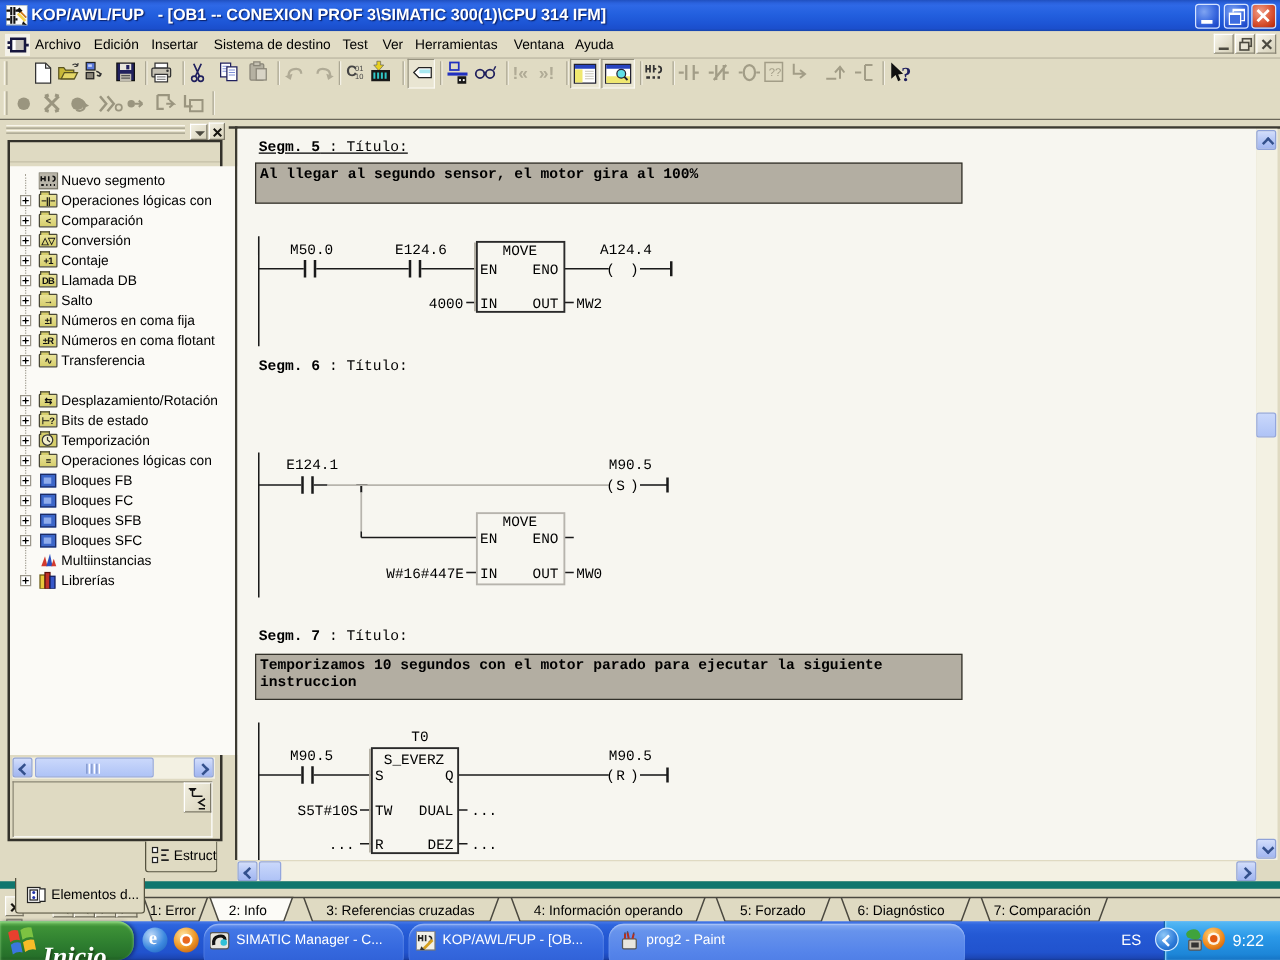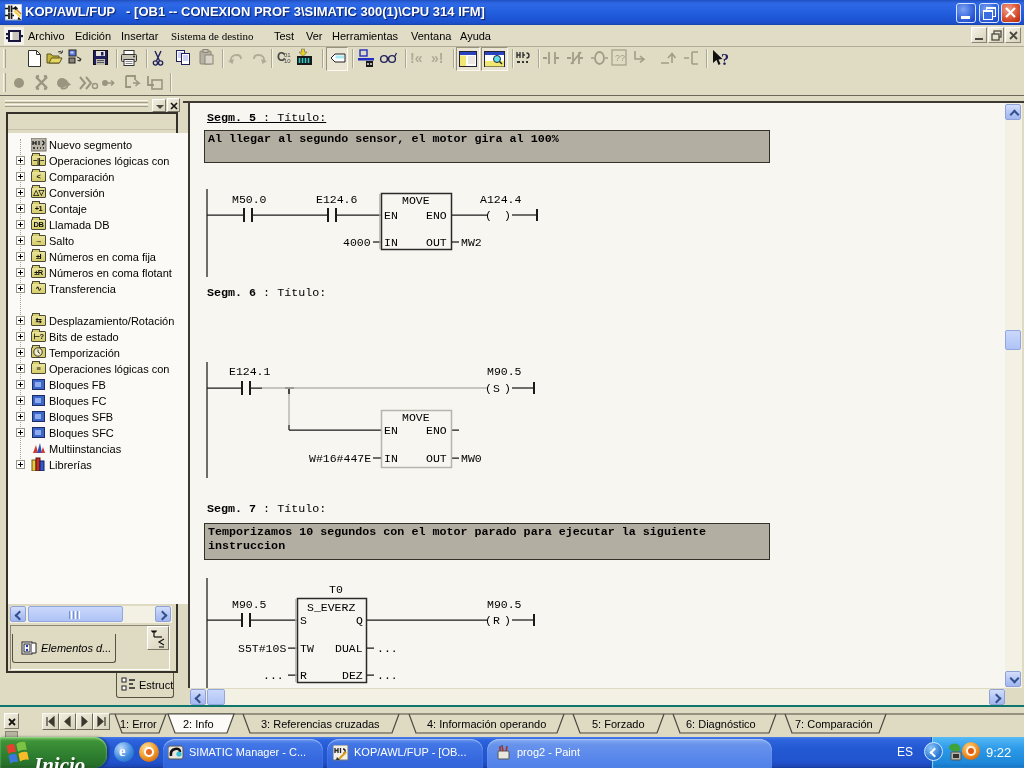--- a/index.html
+++ b/index.html
@@ -86,21 +86,21 @@
   <rect x="0" y="0" width="20" height="18" fill="#F4F2EA"></rect>
   <rect x="5" y="4" width="11" height="10" fill="#C8C4BC" stroke="#16163E" stroke-width="2"></rect>
   <rect x="6" y="5" width="2.5" height="8" fill="#fff"></rect>
   <rect x="2" y="6" width="3" height="2.2" fill="#16163E"></rect>
   <rect x="2" y="10" width="3" height="2.2" fill="#16163E"></rect>
   <rect x="16" y="8" width="3" height="2.2" fill="#16163E"></rect>
  </svg>
  <div class="menu-item" style="left:28px;">Archivo</div>
  <div class="menu-item" style="left:75px;">Edición</div>
  <div class="menu-item" style="left:121px;">Insertar</div>
- <div class="menu-item" style="left:171px;font-family:Liberation Serif, serif;">Sistema de destino</div>
+ <div class="menu-item" style="left:171px;">Sistema de destino</div>
  <div class="menu-item" style="left:274px;">Test</div>
  <div class="menu-item" style="left:306px;">Ver</div>
  <div class="menu-item" style="left:332px;">Herramientas</div>
  <div class="menu-item" style="left:411px;">Ventana</div>
  <div class="menu-item" style="left:460px;">Ayuda</div>
  <div class="wbtn" style="left:971px;">
       <span style="position:absolute;left:3px;top:10px;width:8px;height:2px;background:#4c4a40;"></span>
     </div>
  <div class="wbtn" style="left:988px;">
       <svg width="14" height="14" style="position:absolute;left:1px;top:1px;">
@@ -468,21 +468,21 @@
 <div class="abs" style="left:10px;top:625px;width:160px;height:45px;border:1px solid #8b8775;border-right-color:#fff;border-bottom-color:#fff;background:#DFDAC2;box-sizing:border-box;">
  <div class="minibtn" style="right:0px;top:0px;width:22px;height:24px;">
   <svg width="22" height="24" style="position:absolute;left:0;top:0;">
         <path d="M6 10 L6 5 L4 5 M6 5 L8 5 M3 4 L9 4" stroke="#111" stroke-width="1.2" fill="none"></path>
         <path d="M6 10 L14 10" stroke="#111" stroke-width="1.2"></path>
         <path d="M16 12 L11 15 L16 18 M11 20 L16 20" stroke="#111" stroke-width="1.2" fill="none"></path>
       </svg>
  </div>
 </div>
 
-<div class="lptab" style="left:12px;top:634px;width:104px;height:29px;z-index:3;font-style:italic;">
+<div class="lptab" style="left:12px;top:702px;width:104px;height:29px;z-index:3;">
  <svg width="17" height="16" style="position:absolute;left:8px;top:6px;">
   <rect x="1" y="2" width="10" height="12" fill="#fff" stroke="#222"></rect>
   <rect x="3" y="4" width="6" height="8" fill="#fff" stroke="#222"></rect>
   <circle cx="6" cy="6" r="1.2" fill="#2233aa"></circle>
       <circle cx="6" cy="10" r="1.2" fill="#2233aa"></circle>
   <path d="M11 3 L15 3 L15 13 L11 13" fill="#fff" stroke="#222"></path>
  </svg>
  <span style="position:absolute;left:28px;top:8px;">Elementos d...</span>
 </div>
 <div class="lptab" style="left:116px;top:673px;width:58px;height:25px;z-index:2;">
@@ -604,21 +604,21 @@
 <div class="abs" style="left:190px;top:689px;width:815px;height:16px;background:#F3F1E3;">
  <div class="sbtn" style="left:0;top:0;">
       <div class="chev" style="left:5px;top:5px;transform:rotate(45deg);"></div>
     </div>
  <div class="sb-thumb" style="left:17px;top:0;width:18px;height:16px;"></div>
  <div class="sbtn" style="left:799px;top:0;">
       <div class="chev" style="left:3px;top:5px;transform:rotate(225deg);"></div>
     </div>
 </div>
 
-<div class="abs" style="left:0;top:705px;width:1024px;height:32px;background:#DFDAC2;border-top:2px solid #0f766e;box-sizing:border-box;">
+<div class="abs" style="left:0;top:705px;width:1024px;height:32px;background:#DFDAC2;border-top:6px solid #0f766e;box-sizing:border-box;">
  <div class="minibtn" style="left:4px;top:6px;width:15px;height:16px;">
       <svg width="15" height="16" style="position:absolute;left:0;top:0;">
         <path d="M4 5 L10 11 M10 5 L4 11" stroke="#16140f" stroke-width="1.8"></path>
       </svg>
     </div>
  <div style="position:absolute;left:5px;top:24px;width:11px;height:7px;background:#b8b4a2;border:1px solid #8a8676;"></div>
  <div class="navbtn" style="left:42px;top:6px;"><svg width="15" height="15">
         <path d="M4 3 v9 M11 3 L6 7.5 L11 12 Z" fill="#3a382e" stroke="#3a382e" stroke-width="1.2"></path>
       </svg></div>
  <div class="navbtn" style="left:59px;top:6px;"><svg width="15" height="15">

